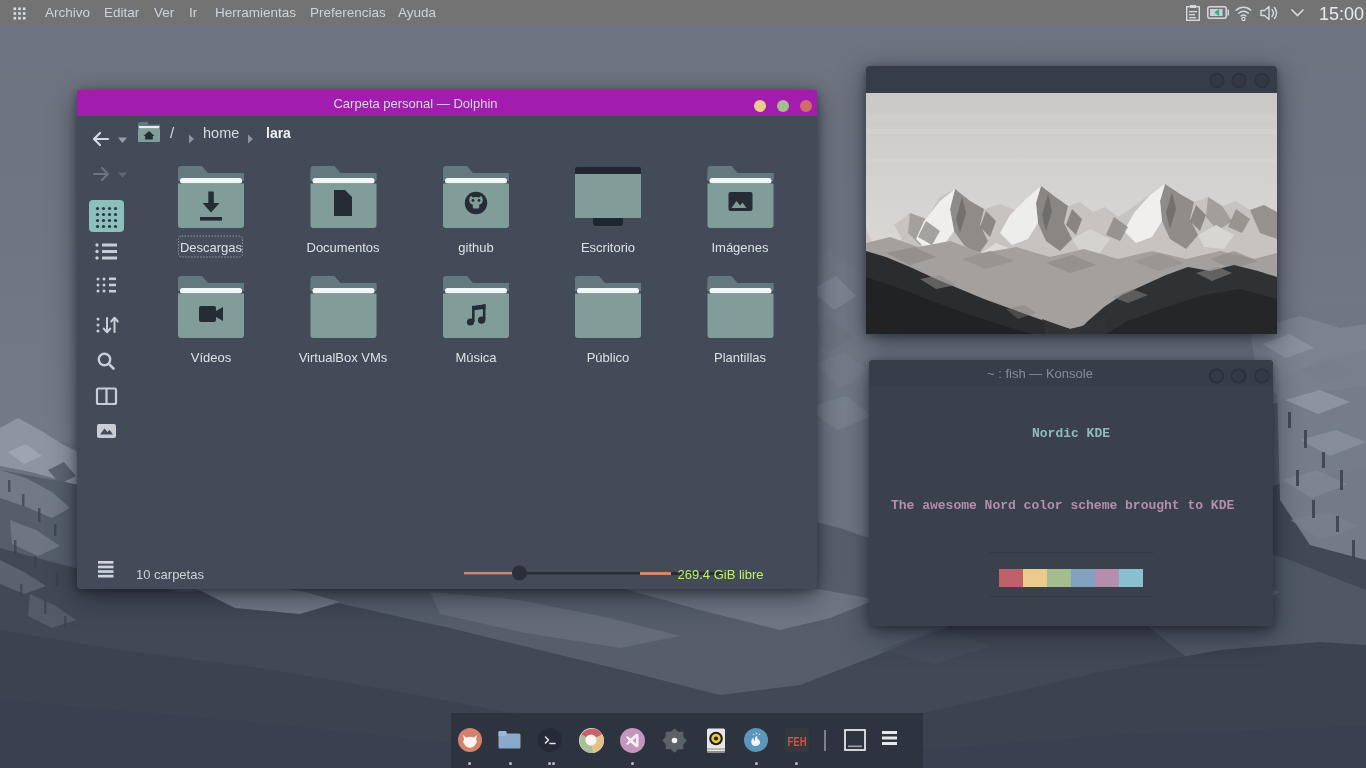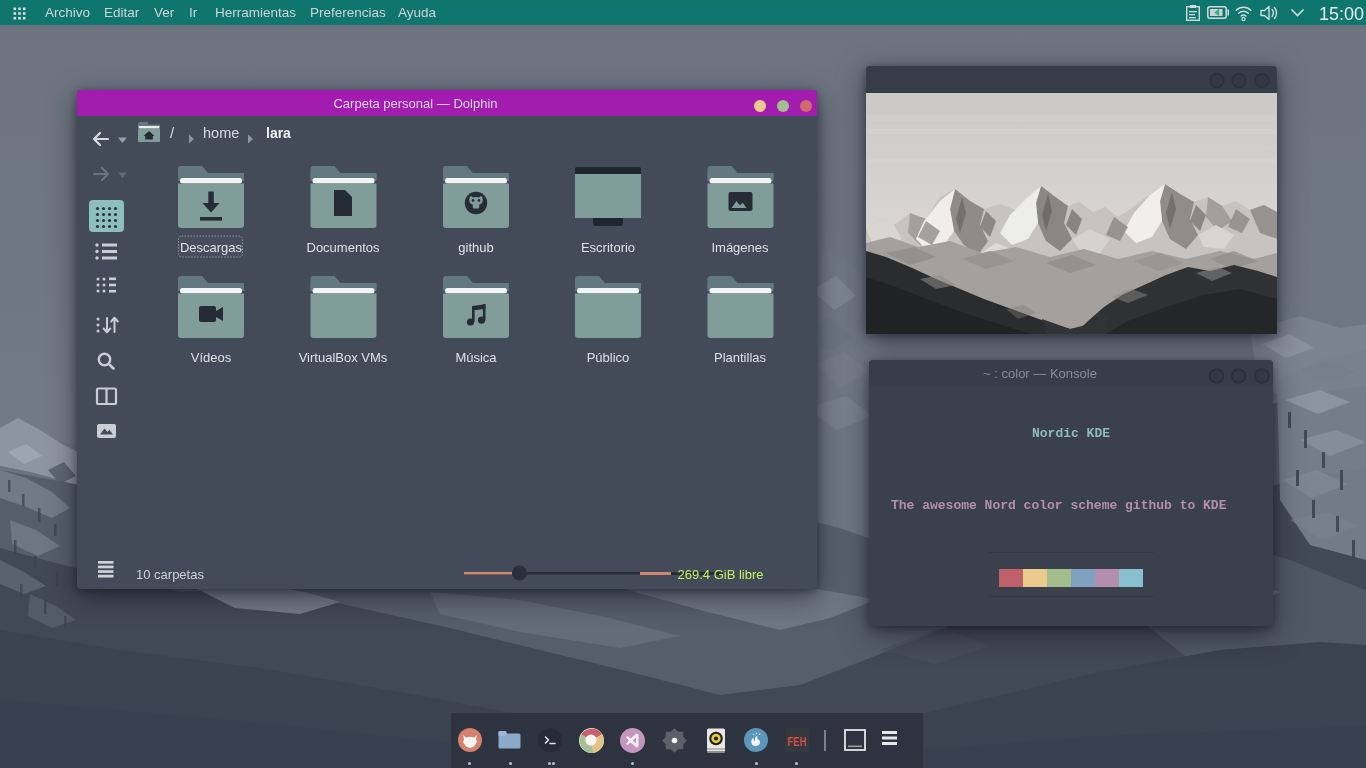--- a/index.html
+++ b/index.html
@@ -1,20 +1,20 @@
 <!DOCTYPE html>
 <html><head>
 <meta charset="utf-8">
 <style>
 html,body{margin:0;padding:0;}
 body{width:1366px;height:768px;overflow:hidden;font-family:"Liberation Sans",sans-serif;background:#7b8290;}
 .desktop{position:absolute;top:0;left:0;width:1366px;height:768px;overflow:hidden;}
 .abs{position:absolute;}
 
-.panel{position:absolute;top:0;left:0;width:1366px;height:25px;background:#0f766e;color:#ced3da;font-size:13.5px;z-index:30;}
+.panel{position:absolute;top:0;left:0;width:1366px;height:25px;background:#737373;color:#ced3da;font-size:13.5px;z-index:30;}
 .panel .mi{position:absolute;top:5px;line-height:16px;}
 .clock{position:absolute;top:4px;left:1319px;font-size:18px;color:#e6e9ed;}
 
 .win{position:absolute;border-radius:4px;box-shadow:0 8px 28px rgba(10,14,22,.5), 0 2px 8px rgba(10,14,22,.4);}
 .tbar{position:absolute;left:0;top:0;width:100%;height:26px;border-radius:4px 4px 0 0;}
 .tbar .ttl{position:absolute;width:100%;text-align:center;top:6px;font-size:13px;}
 
 #dolphin{left:77px;top:90px;width:740px;height:499px;background:#434a58;z-index:10;}
 #dolphin .tbar{background:#a21caf;}
 #dolphin .ttl{color:#d2d7de;}
@@ -394,31 +394,31 @@
 <path d="M176,226 L204,236 L216,233 L242,222 L238,241 L180,241 Z" fill="#323335"></path>
 
 <path d="M54,186 L74,182 L90,192 L70,196 Z" fill="#8e8b88" opacity=".55"></path>
 <path d="M246,204 L266,196 L282,202 L262,210 Z" fill="#8a8784" opacity=".5"></path>
 <path d="M330,180 L352,174 L366,180 L346,188 Z" fill="#8e8b88" opacity=".55"></path>
 <path d="M140,216 L158,212 L170,220 L152,226 Z" fill="#7e7b78" opacity=".4"></path>
 </svg>
 </div>
 <div id="konsole" class="win">
 <div class="tbar">
-        <span class="ttl" style="width:342px">~ : color — Konsole</span>
+        <span class="ttl" style="width:342px">~ : fish — Konsole</span>
       </div>
 <svg class="abs" style="left:339px;top:7px" width="62" height="17" viewBox="0 0 62 17">
 <circle cx="8.5" cy="9" r="6.8" fill="rgba(20,26,36,0.10)" stroke="#2b313c" stroke-width="1.7"></circle>
 <circle cx="30.5" cy="9" r="6.8" fill="rgba(20,26,36,0.10)" stroke="#2b313c" stroke-width="1.7"></circle>
 <circle cx="54" cy="9" r="6.8" fill="rgba(20,26,36,0.10)" stroke="#2b313c" stroke-width="1.7"></circle>
 </svg>
 <div class="abs" style="left:120px;top:192px;width:165px;height:1px;background:#333945"></div>
 <div class="abs" style="left:120px;top:236px;width:165px;height:1px;background:#333945"></div>
 <div class="kline" style="left:163px;top:66px;color:#8fbcbb">Nordic KDE</div>
-<div class="kline" style="left:22px;top:138px;color:#b48ead">The awesome Nord color scheme github to KDE</div>
+<div class="kline" style="left:22px;top:138px;color:#b48ead">The awesome Nord color scheme brought to KDE</div>
 <div class="abs" style="left:130px;top:209px;width:144px;height:18px;font-size:0">
 <span style="display:inline-block;width:24px;height:18px;background:#bf616a"></span><span style="display:inline-block;width:24px;height:18px;background:#ebcb8b"></span><span style="display:inline-block;width:24px;height:18px;background:#a3be8c"></span><span style="display:inline-block;width:24px;height:18px;background:#81a1c1"></span><span style="display:inline-block;width:24px;height:18px;background:#b48ead"></span><span style="display:inline-block;width:24px;height:18px;background:#88c0d0"></span>
 </div>
 </div>
 <div id="dock" class="abs"></div>
 
 <svg class="dkic" style="left:458px" width="24" height="24" viewBox="0 0 24 24">
 <circle cx="12" cy="12" r="12" fill="#d2826d"></circle>
 <path d="M5,7 L8,9.5 L12,8.8 L16,9.5 L19,7 L18,11 L19,14 L16,18.5 L12,20 L8,18.5 L5,14 L6,11 Z" fill="#f7f3f1"></path>
 <path d="M8.5,13 Q12,15.5 15.5,13 L14,16.5 L10,16.5 Z" fill="#f7f3f1"></path>

